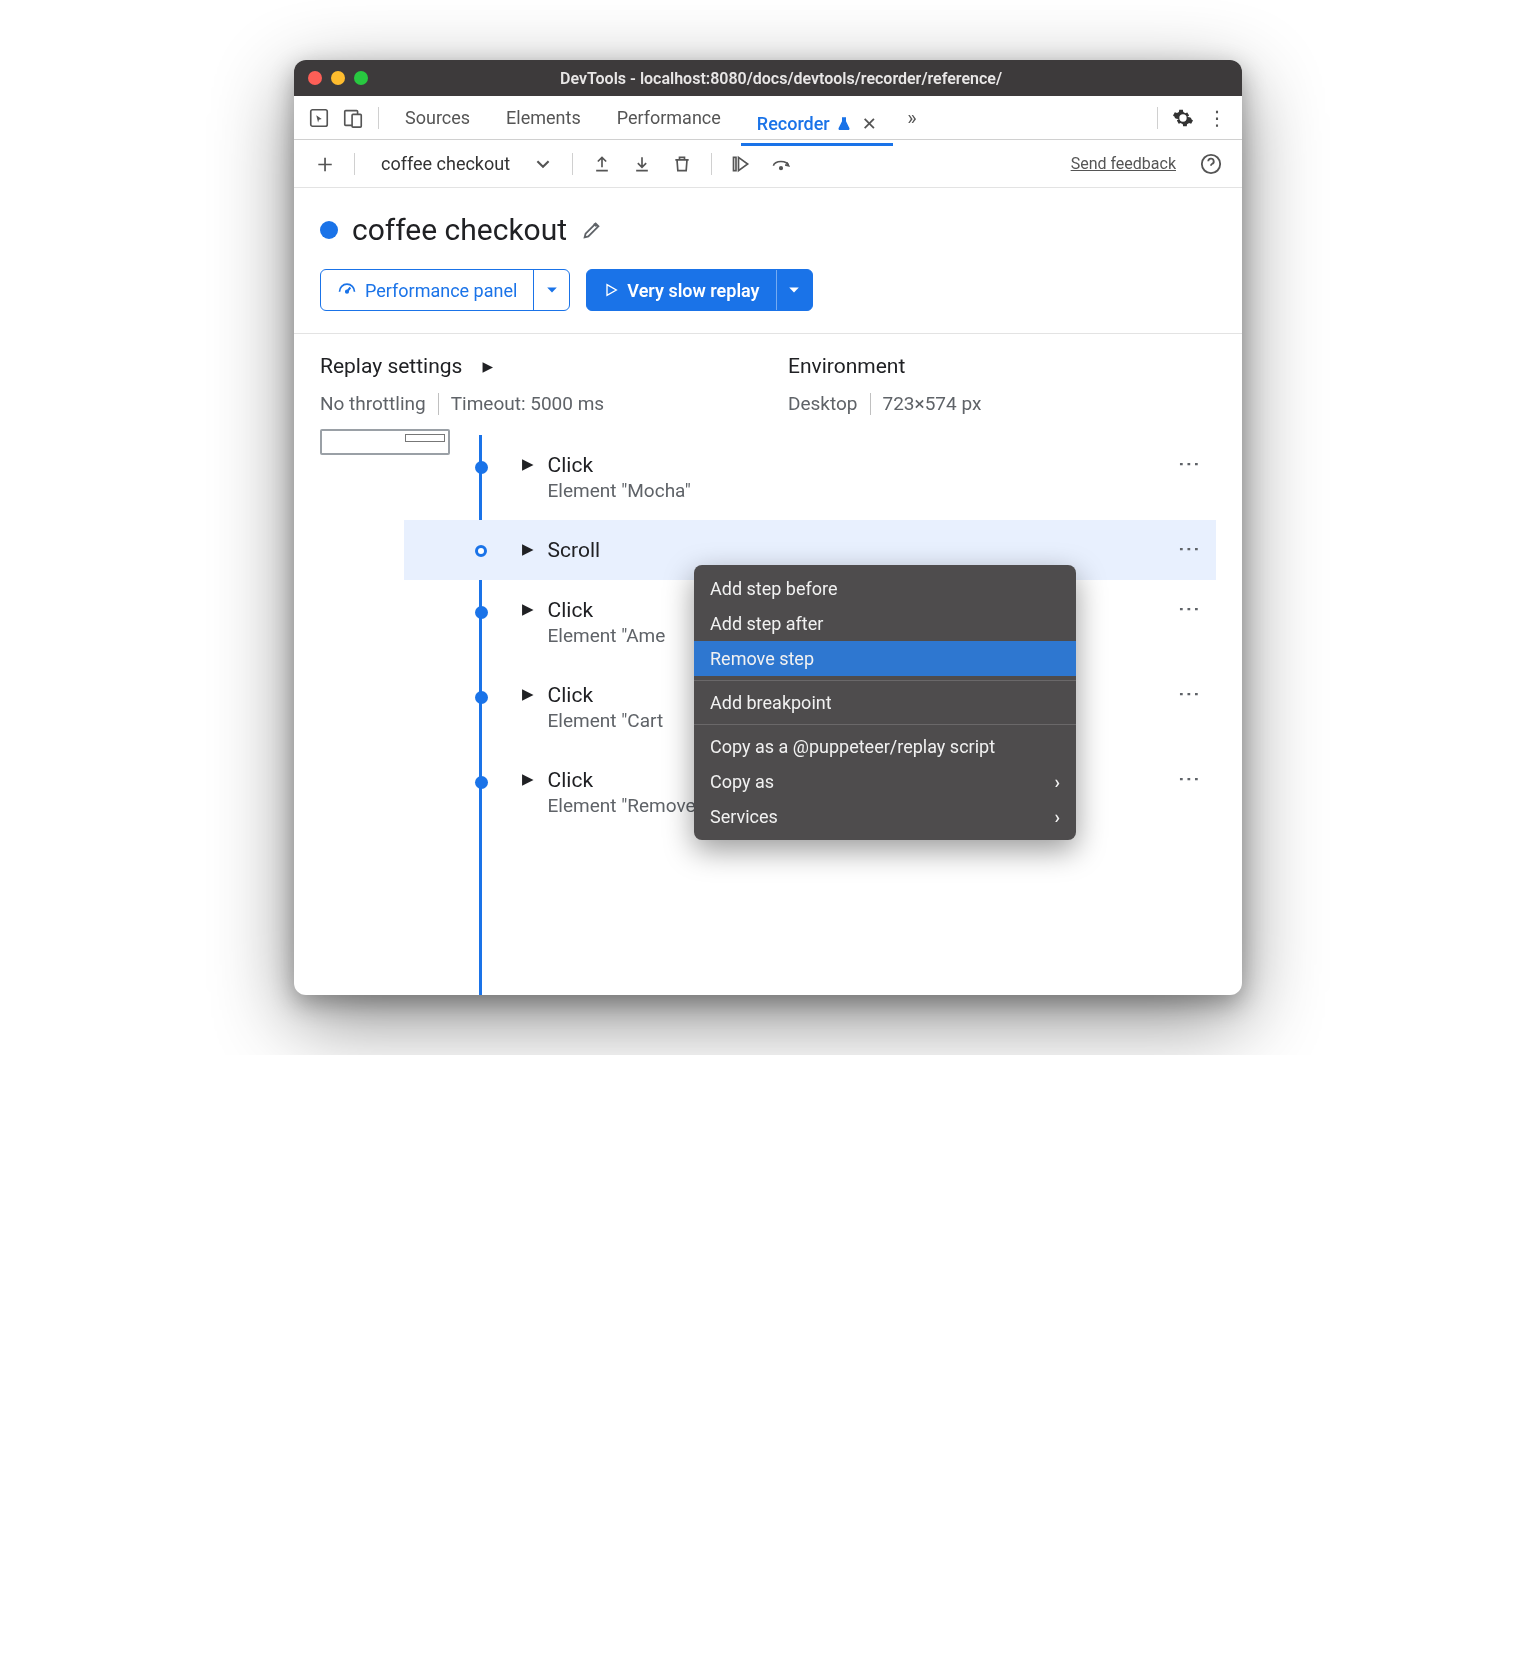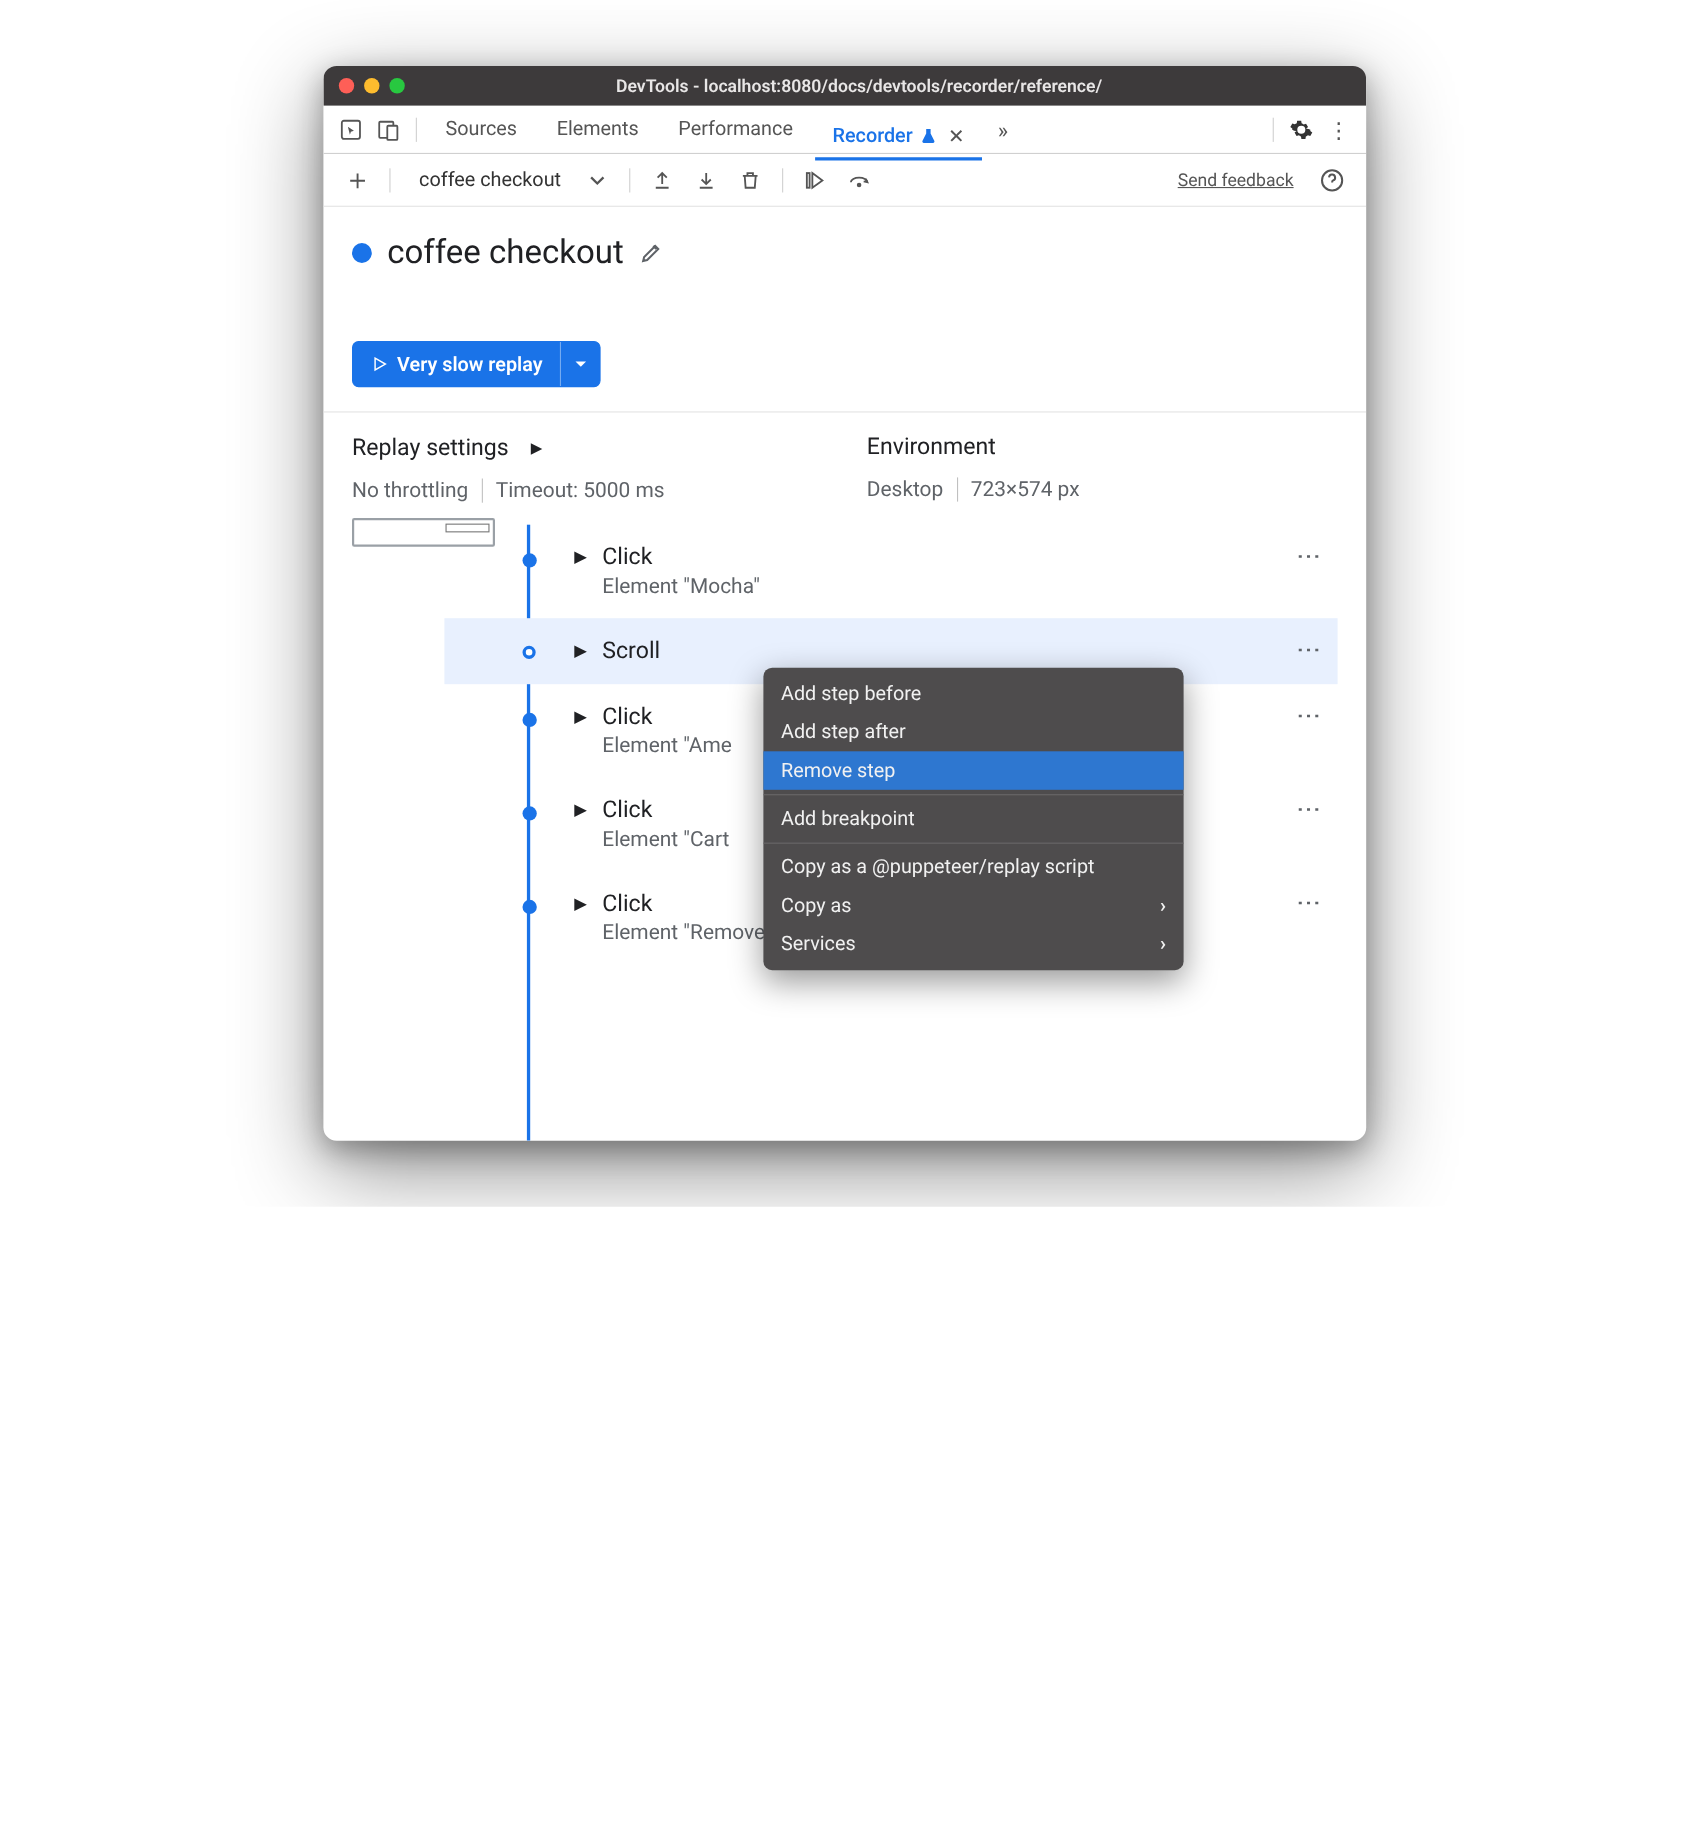--- a/index.html
+++ b/index.html
@@ -83,21 +83,21 @@
   .htitle h1 { font-size:30px; font-weight:400; color:#202124; }
   .actions { display:flex; gap:16px; margin-top:22px; }
   .btn {
     display:flex; align-items:center; height:42px;
     border:1px solid #1a73e8; border-radius:6px;
     font-size:18px; color:#1a73e8; background:#fff;
     overflow:hidden;
   }
   .btn .main { display:flex; align-items:center; gap:8px; padding:0 16px; }
   .btn .drop { width:36px; height:100%; display:flex; align-items:center; justify-content:center; border-left:1px solid #1a73e8; }
-  .btn.primary { background:#1a73e8; color:#fff;margin-top:41px; }
+  .btn.primary { background:#1a73e8; color:#fff; }
   .btn.primary .drop { border-left:1px solid rgba(255,255,255,0.4); }
 
   
   .settings {
     display:flex; padding:20px 26px 20px; gap:40px;
     color:#202124; font-size:20px;
   }
   .settings .col { flex:1; }
   .settings .label { display:flex; align-items:center; gap:20px; font-size:21px; margin-bottom:14px; }
   .settings .vals { display:flex; align-items:center; gap:12px; color:#5f6368; font-size:19px; }
@@ -274,20 +274,35 @@
     <div class="htitle">
       <span class="bluecircle"></span>
       <h1>coffee checkout</h1>
       <span>
         <svg width="22" height="22" viewBox="0 0 24 24" fill="none" stroke="#5f6368" stroke-width="2">
             <path d="M4 20l4-1 11-11-3-3L5 16l-1 4zM14 5l3 3"></path>
           </svg>
       </span>
     </div>
     <div class="actions">
+      <div class="btn">
+        <div class="main">
+          <svg width="20" height="20" viewBox="0 0 24 24" fill="none" stroke="#1a73e8" stroke-width="2">
+              <path d="M3 14a9 9 0 0 1 18 0"></path>
+              <path d="M12 14 L16 9" stroke-width="2.5"></path>
+              <circle cx="12" cy="14" r="1.5" fill="#1a73e8"></circle>
+            </svg>
+          <span>Performance panel</span>
+        </div>
+        <div class="drop">
+          <svg width="12" height="12" viewBox="0 0 10 10">
+              <path d="M1 3 L5 7 L9 3" fill="#1a73e8"></path>
+            </svg>
+        </div>
+      </div>
       <div class="btn primary">
         <div class="main">
           <svg width="16" height="16" viewBox="0 0 24 24" fill="none" stroke="#fff" stroke-width="2">
               <path d="M6 4 L20 12 L6 20 Z"></path>
             </svg>
           <span style="font-weight:600;">Very slow replay</span>
         </div>
         <div class="drop">
           <svg width="12" height="12" viewBox="0 0 10 10">
               <path d="M1 3 L5 7 L9 3" fill="#fff"></path>

